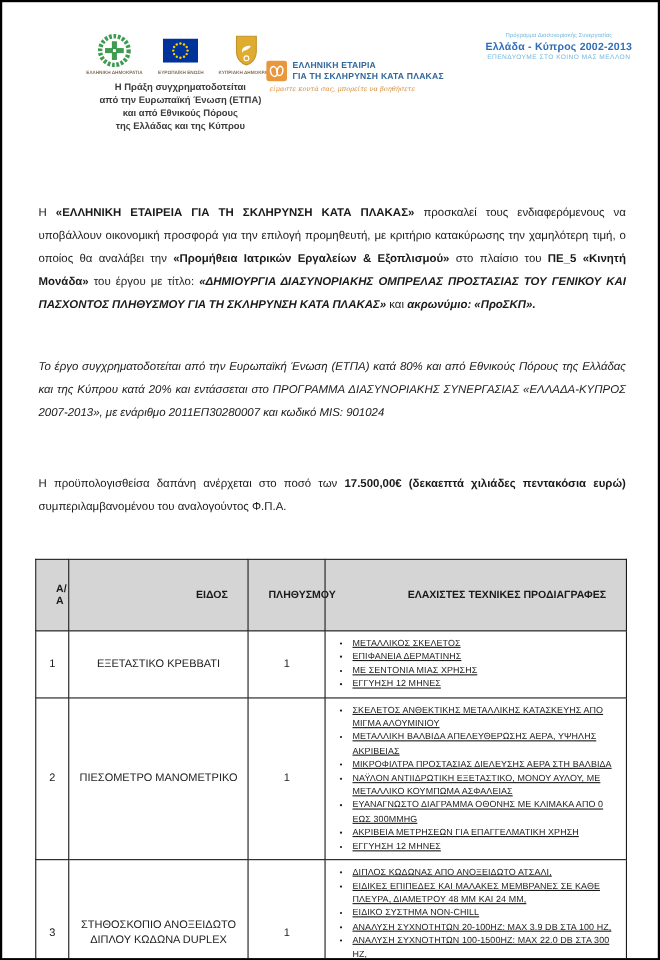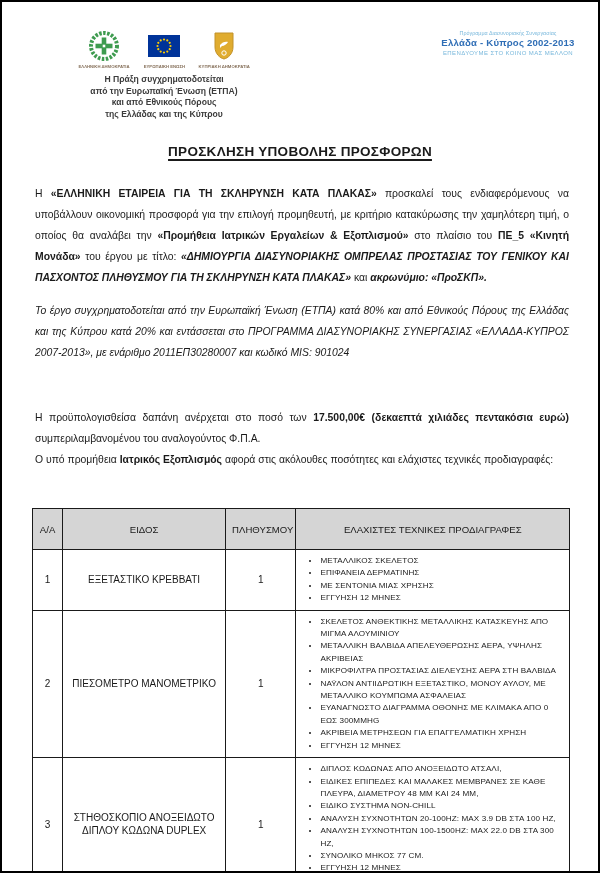--- a/index.html
+++ b/index.html
@@ -35,28 +35,28 @@
   .para .b{font-weight:700;}
   .para .i{font-style:italic;}
   .para.italic{font-style:italic;}
   
   .specs-table{
     position:absolute;left:30px;top:506px;width:538px;
     border-collapse:collapse;table-layout:fixed;
   }
   .specs-table th,.specs-table td{border:1px solid #1a1a1a;vertical-align:middle;}
   .specs-table th{
-    background:#D5D5D5;font-size:9.6px;font-weight:400;height:28px;
-    text-align:center;padding:6px;
+    background:#D5D5D5;font-size:9.6px;font-weight:700;height:28px;
+    text-align:right;padding:18px;
   }
   .col-num{width:30px;}  .col-item{width:162px;}
   .col-qty{width:70px;}  .col-specs{width:272px;}
   td.c-num,td.c-qty{text-align:center;font-size:10px;}
   td.c-item{text-align:center;font-size:10px;line-height:13px;padding:14px 6px;}
-  td.c-specs{vertical-align:top;padding:5px 4px 5px 0;}
+  td.c-specs{vertical-align:top;padding:5px 4px 5px 0;text-decoration:underline;}
   td.c-specs ul{margin:0;padding-left:24px;list-style:disc;}
   td.c-specs li{font-size:8.1px;line-height:12.4px;letter-spacing:.1px;}
   
   svg{display:block;}
 </style>
 </head>
 <body>
 
 <div class="page">
 
@@ -107,34 +107,48 @@
       </div>
     </div>
     <div class="cofinance">
       <div>Η Πράξη συγχρηματοδοτείται</div>
       <div>από την Ευρωπαϊκή Ένωση (ΕΤΠΑ)</div>
       <div>και από Εθνικούς Πόρους</div>
       <div>της Ελλάδας και της Κύπρου</div>
     </div>
   </div>
 
+  <div class="ems">
+    <div class="ems-row">
+      <span>
+        <svg width="19" height="19" viewBox="0 0 19 19">
+          <rect width="19" height="19" rx="3" fill="#E8973C"></rect>
+          <ellipse cx="7" cy="10" rx="3" ry="4.5" fill="none" stroke="#fff" stroke-width="1.4" transform="rotate(-15 7 10)"></ellipse>
+          <ellipse cx="12.5" cy="9.5" rx="2.6" ry="4.2" fill="none" stroke="#fff" stroke-width="1.4" transform="rotate(12 12.5 9.5)"></ellipse>
+        </svg>
+      </span>
+      <div class="ems-name">
+        <div>ΕΛΛΗΝΙΚΗ ΕΤΑΙΡΙΑ</div>
+        <div>ΓΙΑ ΤΗ ΣΚΛΗΡΥΝΣΗ ΚΑΤΑ ΠΛΑΚΑΣ</div>
+      </div>
+    </div>
+    <div class="ems-tagline">είμαστε κοντά σας, μπορείτε να βοηθήσετε</div>
+  </div>
 
   <div class="grcy">
     <div class="grcy-line1">Πρόγραμμα Διασυνοριακής Συνεργασίας</div>
     <div class="grcy-line2">Ελλάδα - Κύπρος 2002-2013</div>
     <div class="grcy-line3">ΕΠΕΝΔΥΟΥΜΕ ΣΤΟ ΚΟΙΝΟ ΜΑΣ ΜΕΛΛΟΝ</div>
   </div>
 
-  <div class="doc-title">ΠΡΟΣΚΛΗΣΗ ΥΠΟΒΟΛΗΣ ΠΡΟΣΦΟΡΩΝ</div>
 
   <div class="body-text">
       <p class="para"><span>Η </span><span class="b">«ΕΛΛΗΝΙΚΗ ΕΤΑΙΡΕΙΑ ΓΙΑ ΤΗ ΣΚΛΗΡΥΝΣΗ ΚΑΤΑ ΠΛΑΚΑΣ»</span><span> προσκαλεί τους ενδιαφερόμενους να υποβάλλουν οικονομική προσφορά για την επιλογή προμηθευτή, με κριτήριο κατακύρωσης την χαμηλότερη τιμή, ο οποίος θα αναλάβει την </span><span class="b">«Προμήθεια Ιατρικών Εργαλείων &amp; Εξοπλισμού»</span><span> στο πλαίσιο του </span><span class="b">ΠΕ_5 «Κινητή Μονάδα»</span><span> του έργου με τίτλο:  </span><span class="b i">«ΔΗΜΙΟΥΡΓΙΑ ΔΙΑΣΥΝΟΡΙΑΚΗΣ ΟΜΠΡΕΛΑΣ ΠΡΟΣΤΑΣΙΑΣ ΤΟΥ ΓΕΝΙΚΟΥ ΚΑΙ ΠΑΣΧΟΝΤΟΣ ΠΛΗΘΥΣΜΟΥ ΓΙΑ ΤΗ ΣΚΛΗΡΥΝΣΗ ΚΑΤΑ ΠΛΑΚΑΣ»</span><span> και </span><span class="b i">ακρωνύμιο: «ΠροΣΚΠ».</span></p>
-      <p class="para italic" style="margin-top: 12px;"><span>Το έργο συγχρηματοδοτείται  από την Ευρωπαϊκή Ένωση (ΕΤΠΑ) κατά 80% και από Εθνικούς Πόρους της Ελλάδας και της Κύπρου κατά 20% και εντάσσεται στο ΠΡΟΓΡΑΜΜΑ ΔΙΑΣΥΝΟΡΙΑΚΗΣ ΣΥΝΕΡΓΑΣΙΑΣ «ΕΛΛΑΔΑ-ΚΥΠΡΟΣ 2007-2013», με ενάριθμο 2011ΕΠ30280007 και κωδικό MIS: 901024</span></p>
+      <p class="para italic" style="margin-top: 35px;"><span>Το έργο συγχρηματοδοτείται  από την Ευρωπαϊκή Ένωση (ΕΤΠΑ) κατά 80% και από Εθνικούς Πόρους της Ελλάδας και της Κύπρου κατά 20% και εντάσσεται στο ΠΡΟΓΡΑΜΜΑ ΔΙΑΣΥΝΟΡΙΑΚΗΣ ΣΥΝΕΡΓΑΣΙΑΣ «ΕΛΛΑΔΑ-ΚΥΠΡΟΣ 2007-2013», με ενάριθμο 2011ΕΠ30280007 και κωδικό MIS: 901024</span></p>
       <p class="para" style="margin-top: 44px;"><span>Η προϋπολογισθείσα δαπάνη ανέρχεται στο ποσό των </span><span class="b">17.500,00€ (δεκαεπτά χιλιάδες πεντακόσια ευρώ)</span><span> συμπεριλαμβανομένου του αναλογούντος Φ.Π.Α.</span></p>
-      <p class="para"><span>Ο υπό προμήθεια </span><span class="b">Ιατρικός Εξοπλισμός</span><span> αφορά στις ακόλουθες ποσότητες και ελάχιστες τεχνικές προδιαγραφές:</span></p>
     </div>
 
   <table class="specs-table">
     <colgroup>
       <col class="col-num">
         <col class="col-item">
         <col class="col-qty">
         <col class="col-specs">
     </colgroup>
     <thead>

